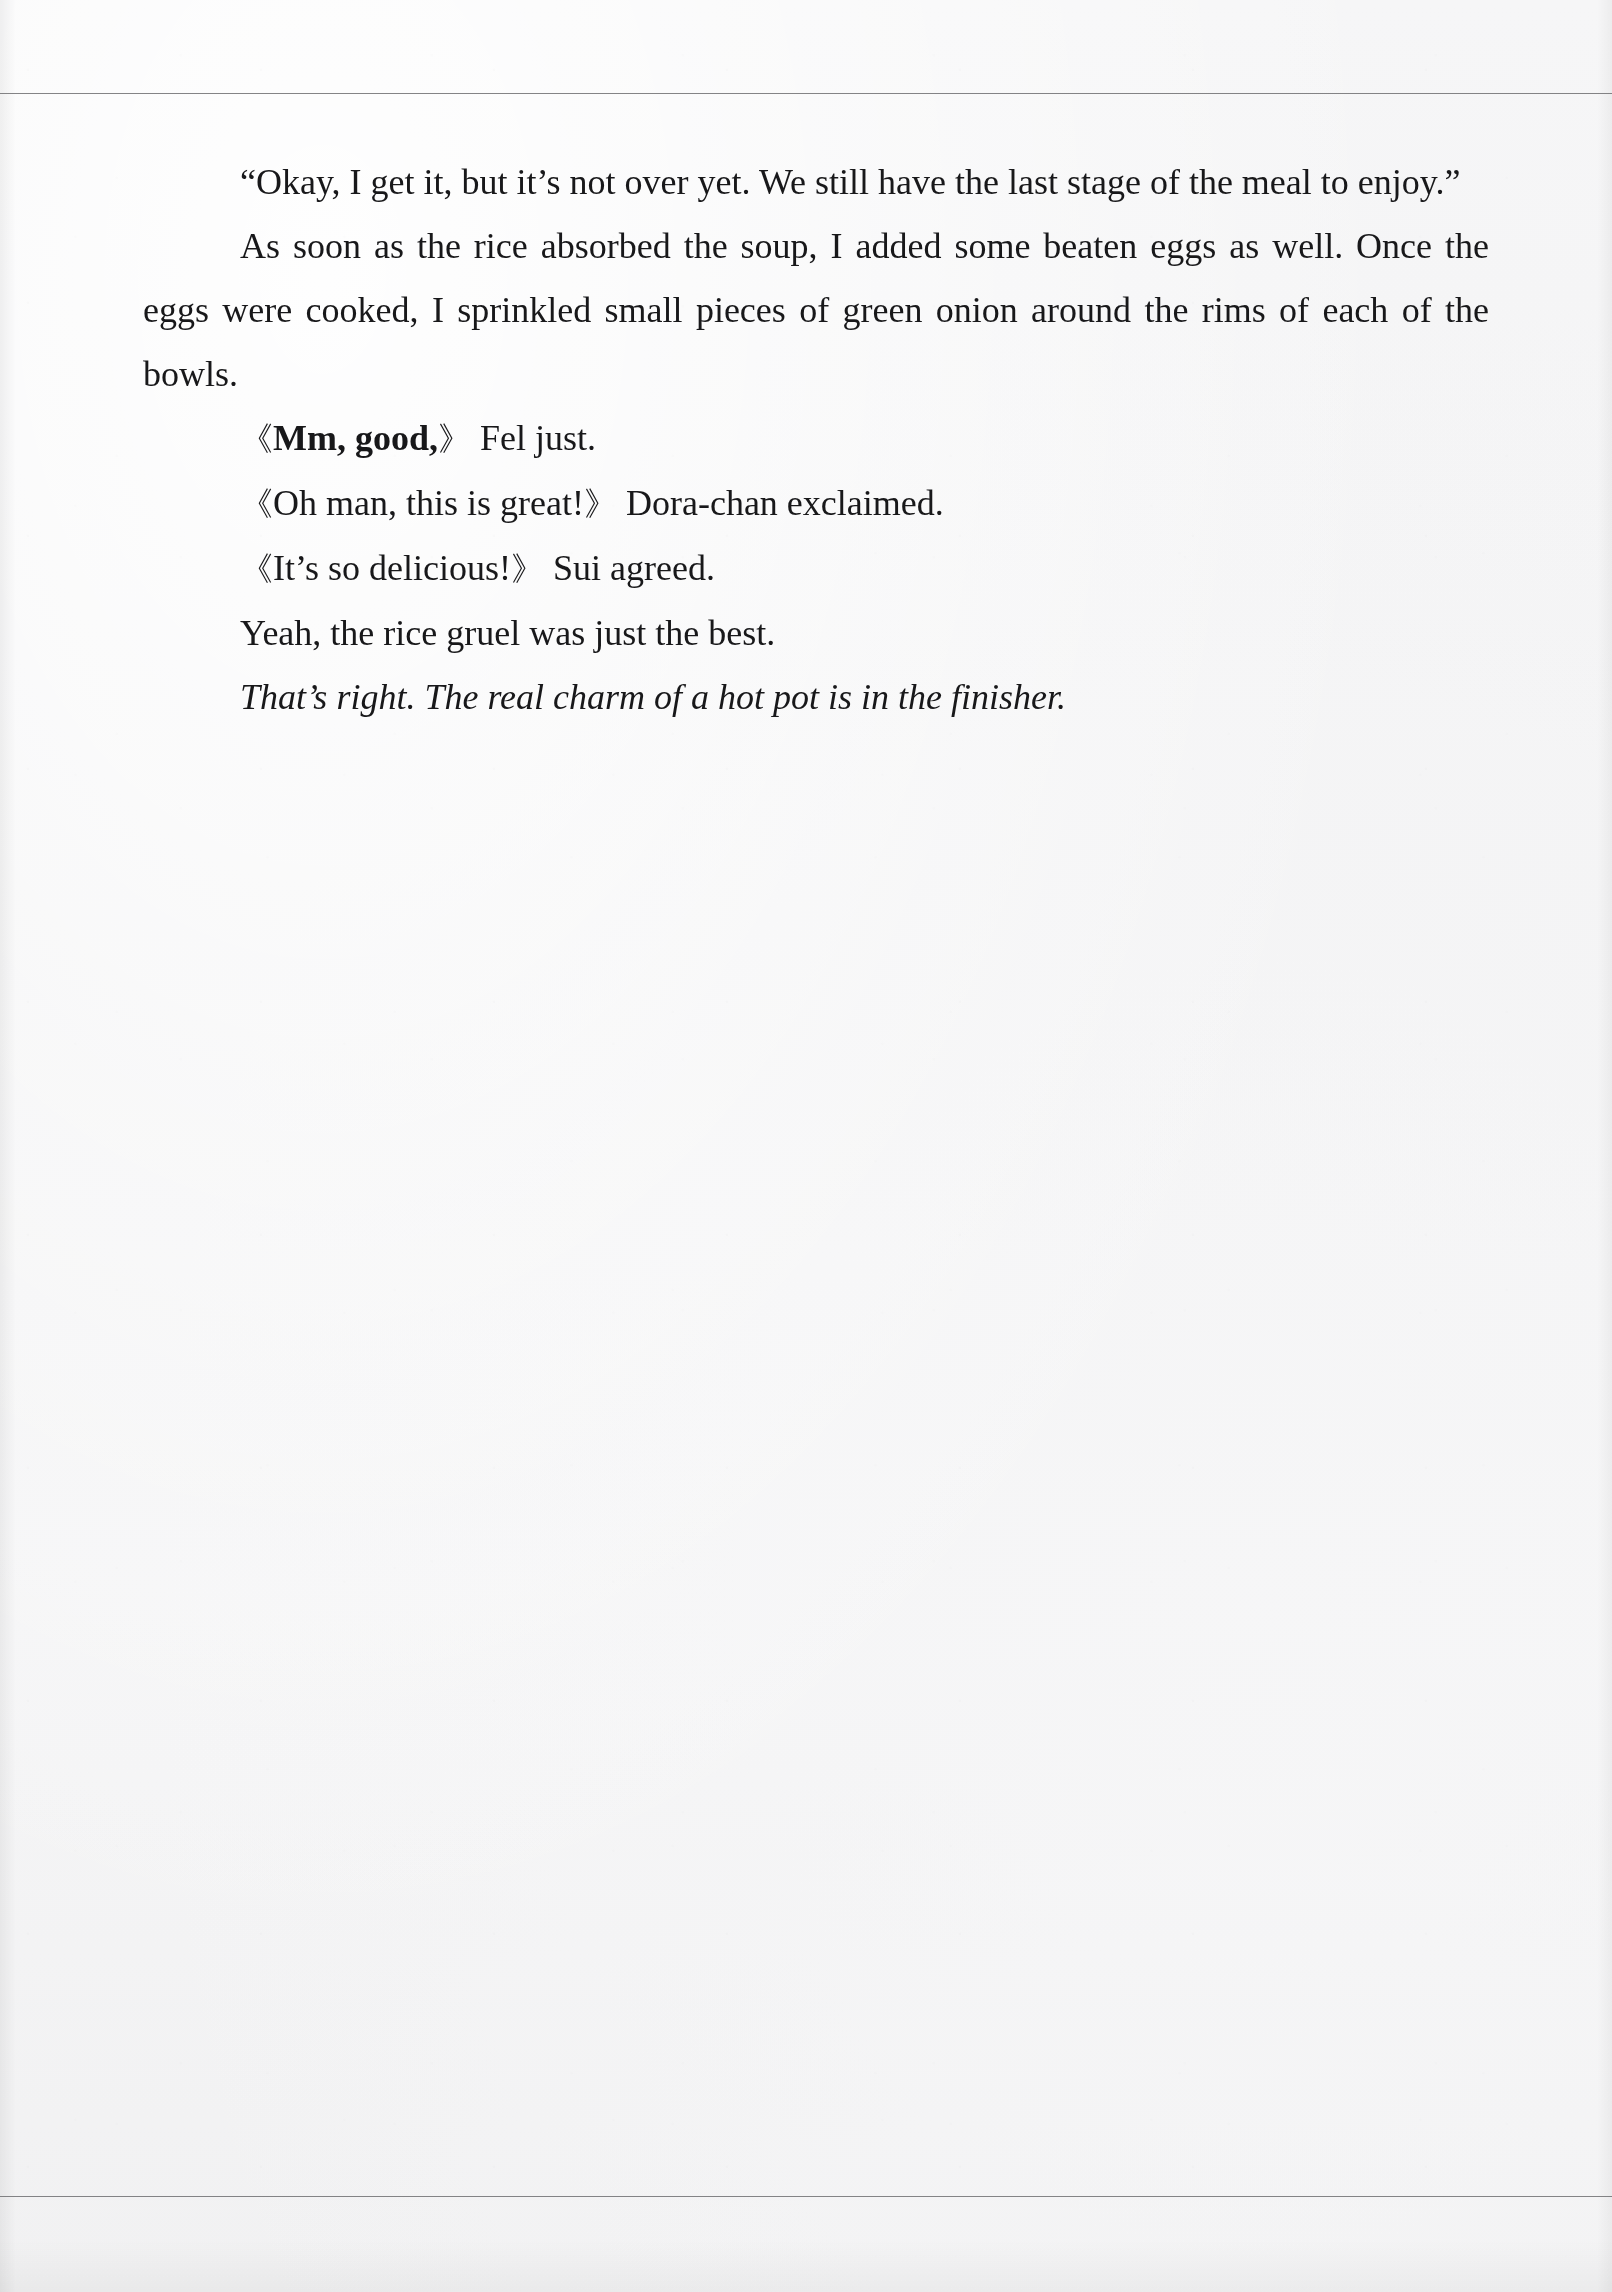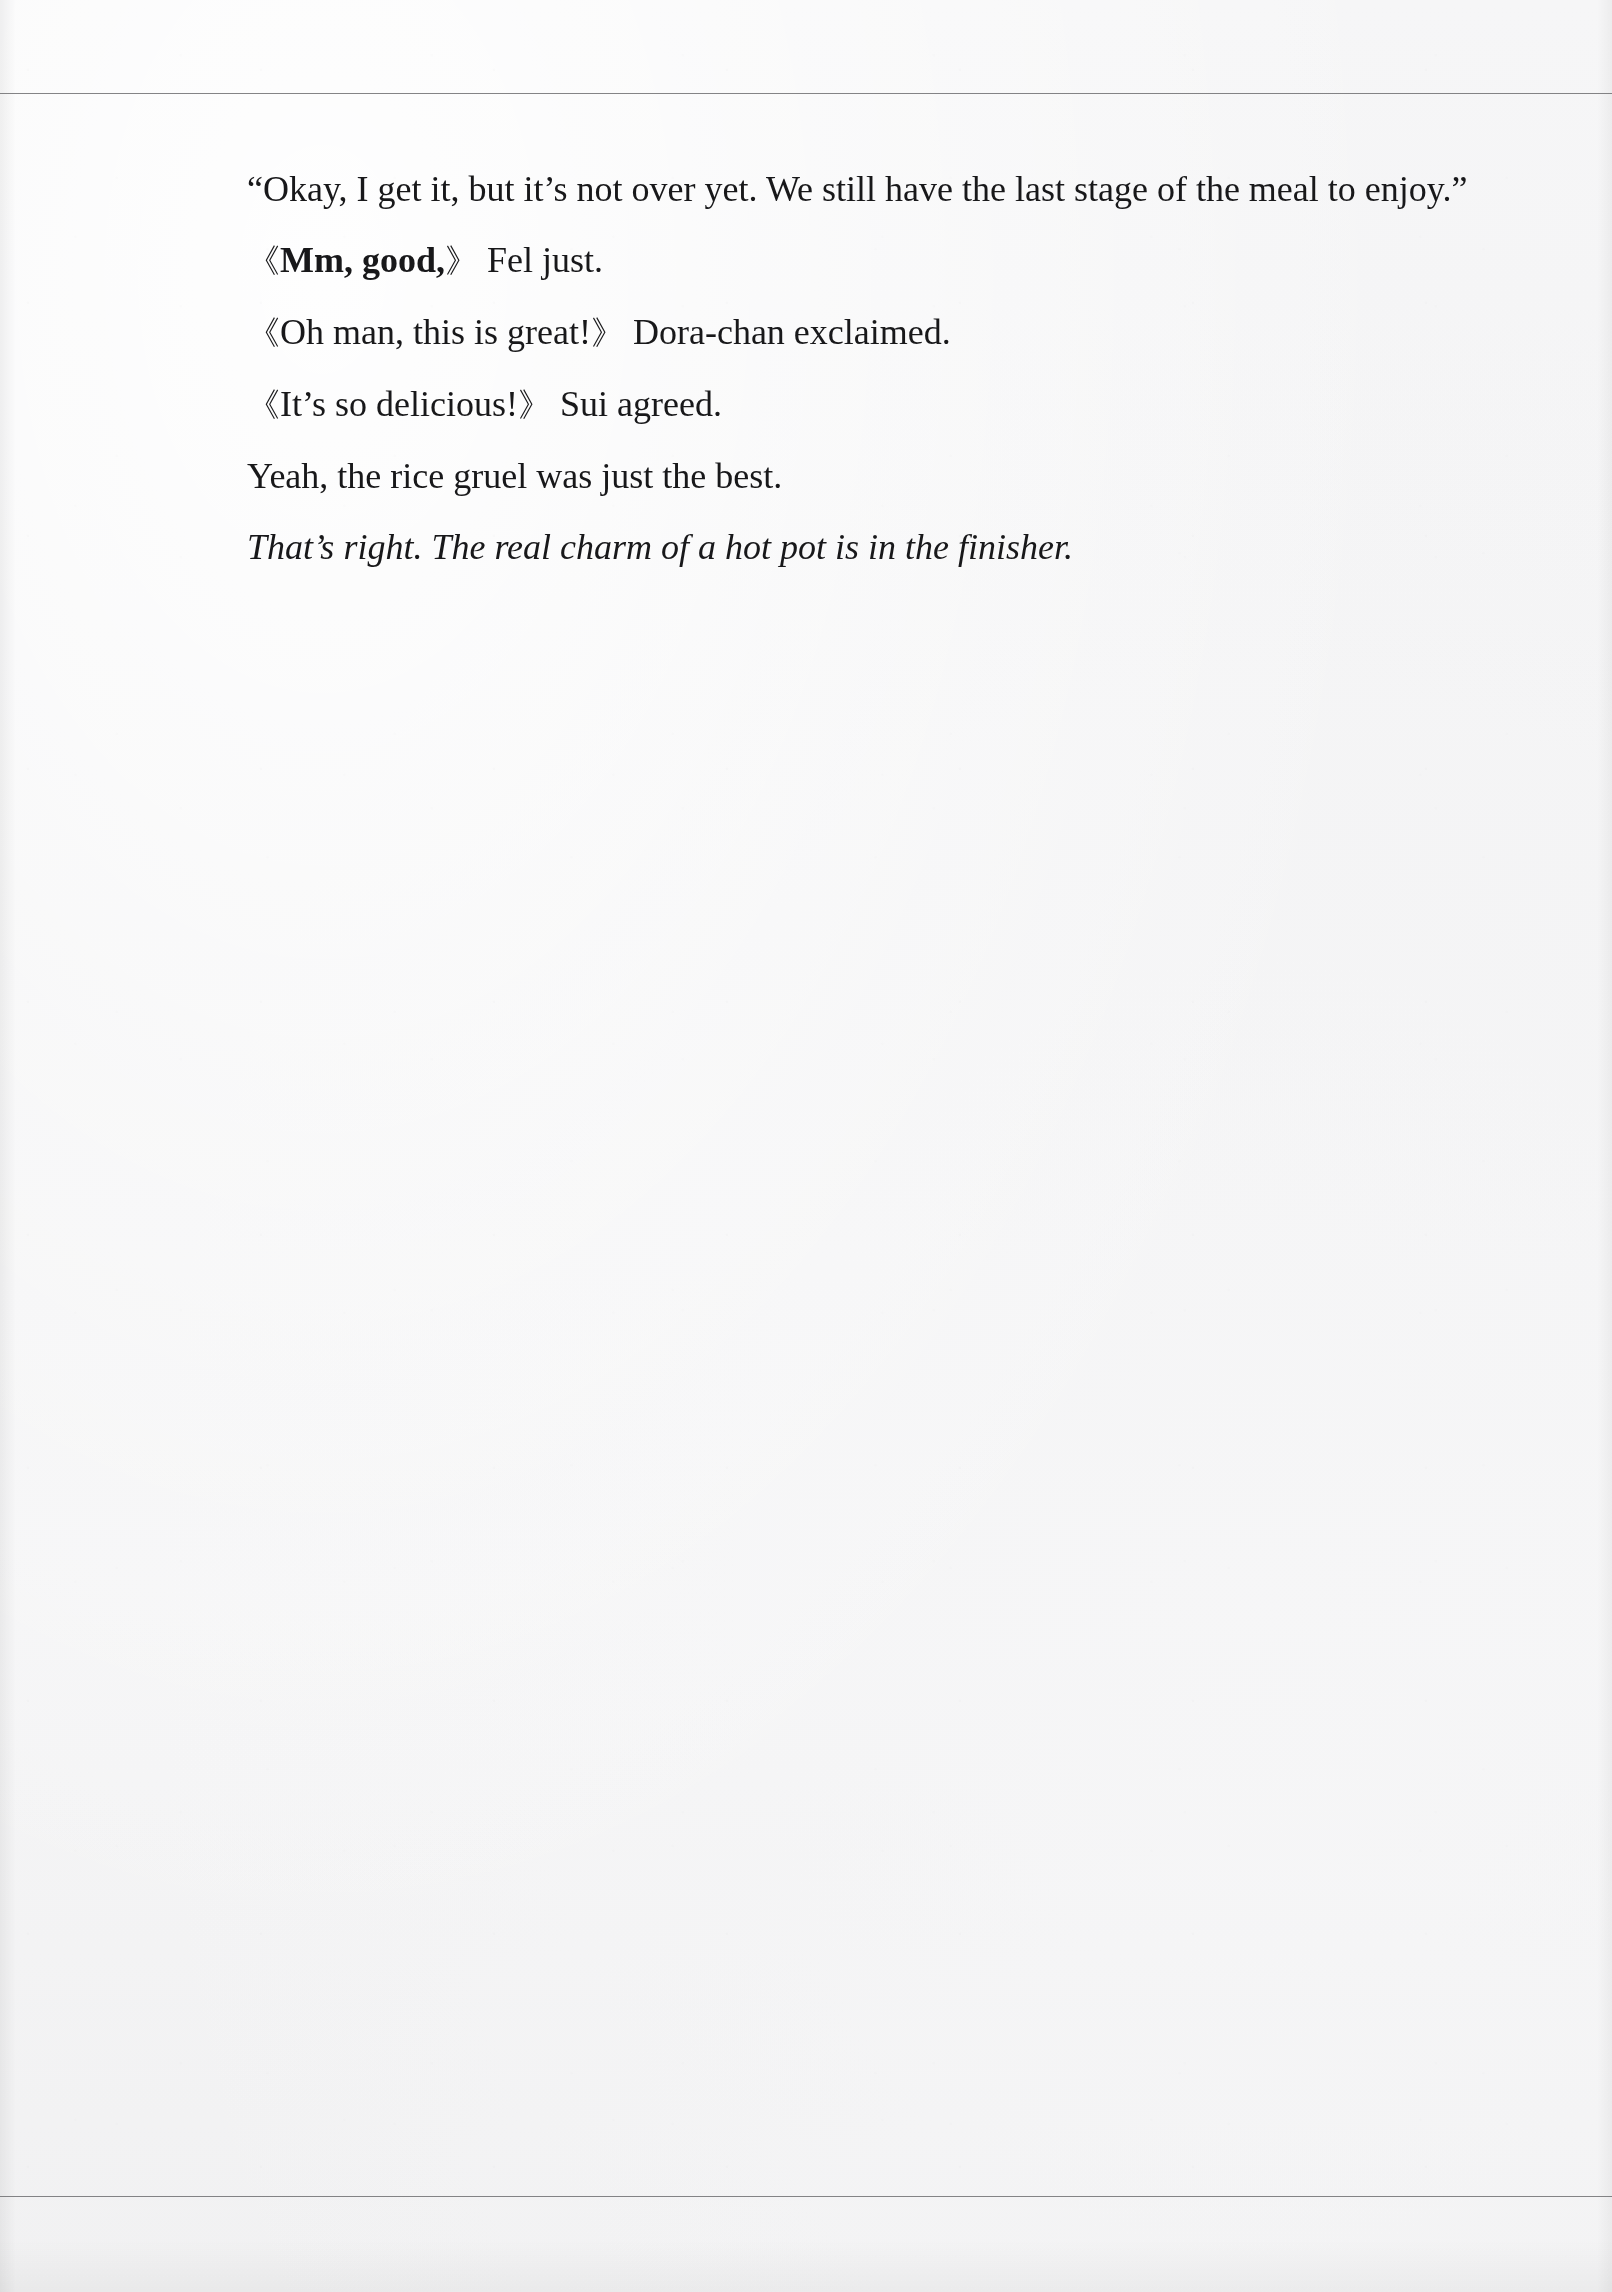--- a/index.html
+++ b/index.html
@@ -71,21 +71,21 @@
     top: 150px;
     width: 1346px;
     color: #18181a;
     font-size: 36px;
     line-height: 64px;
     text-align: justify;
     text-justify: inter-word;
     -webkit-font-smoothing: antialiased;
   }
   .body-text p {
-    margin: 7px;
+    margin: 0;
     text-indent: 97px;
   }
   .body-text p.no-justify {
     text-align: left;
   }
   .body-text b {
     font-weight: 700;
     text-align: right;
   }
   .body-text i {
@@ -106,20 +106,21 @@
 
   <div class="rule rule-top"></div>
   <div class="rule rule-bottom"></div>
 
   <div class="body-text">
 
     <p>“Okay, I get it, but it’s not over yet. We still have the last stage of the meal to enjoy.”</p>
 
 
 
+    <p>As soon as the rice absorbed the soup, I added some beaten eggs as well. Once the eggs were cooked, I sprinkled small pieces of green onion around the rims of each of the bowls.</p>
 
 
     <p class="no-justify"><span class="q">《</span><b>Mm, good,</b><span class="q">》</span><span> Fel just.</span></p>
 
     <p class="no-justify"><span class="q">《</span><span>Oh man, this is great!</span><span class="q">》</span><span> Dora-chan exclaimed.</span></p>
 
     <p class="no-justify"><span class="q">《</span><span>It’s so delicious!</span><span class="q">》</span><span> Sui agreed.</span></p>
 
     <p class="no-justify">Yeah, the rice gruel was just the best.</p>
 

